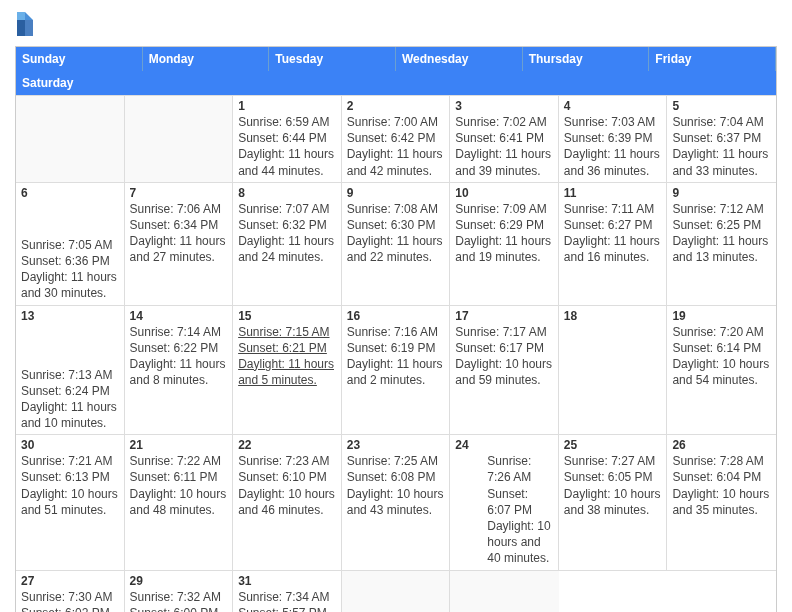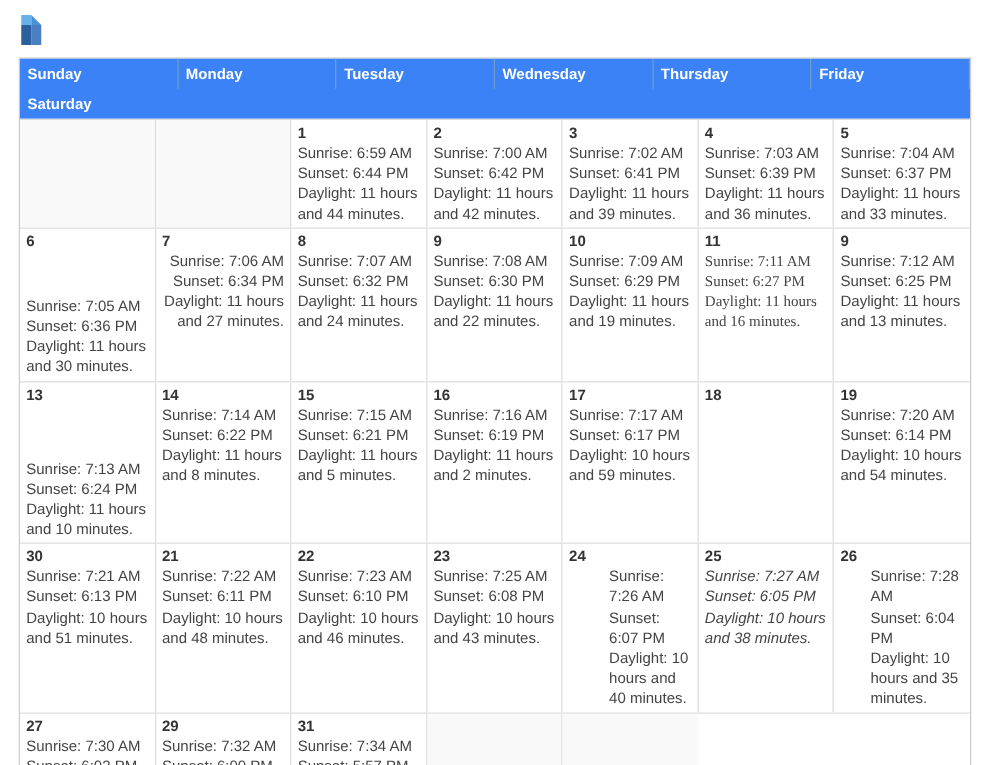--- a/index.html
+++ b/index.html
@@ -181,21 +181,21 @@
         </div>
         <div class="cal-row">
           <div class="cal-cell">
             <div class="cell-day">6</div>
             <div class="cell-info" style="white-space: pre-line; margin-top: 37px;">Sunrise: 7:05 AM
 Sunset: 6:36 PM
 Daylight: 11 hours and 30 minutes.</div>
           </div>
           <div class="cal-cell">
             <div class="cell-day">7</div>
-            <div class="cell-info" style="white-space: pre-line; text-align: right;">Sunrise: 7:06 AM
+            <div class="cell-info" style="white-space: pre-line;">Sunrise: 7:06 AM
 Sunset: 6:34 PM
 Daylight: 11 hours and 27 minutes.</div>
           </div>
           <div class="cal-cell">
             <div class="cell-day">8</div>
             <div class="cell-info" style="white-space: pre-line;">Sunrise: 7:07 AM
 Sunset: 6:32 PM
 Daylight: 11 hours and 24 minutes.</div>
           </div>
           <div class="cal-cell">
@@ -205,21 +205,21 @@
 Daylight: 11 hours and 22 minutes.</div>
           </div>
           <div class="cal-cell">
             <div class="cell-day">10</div>
             <div class="cell-info" style="white-space: pre-line;">Sunrise: 7:09 AM
 Sunset: 6:29 PM
 Daylight: 11 hours and 19 minutes.</div>
           </div>
           <div class="cal-cell">
             <div class="cell-day">11</div>
-            <div class="cell-info" style="white-space: pre-line; font-family: Liberation Serif, serif;">Sunrise: 7:11 AM
+            <div class="cell-info" style="white-space: pre-line;">Sunrise: 7:11 AM
 Sunset: 6:27 PM
 Daylight: 11 hours and 16 minutes.</div>
           </div>
           <div class="cal-cell">
             <div class="cell-day">9</div>
             <div class="cell-info" style="white-space: pre-line;">Sunrise: 7:12 AM
 Sunset: 6:25 PM
 Daylight: 11 hours and 13 minutes.</div>
           </div>
         </div>
@@ -231,21 +231,21 @@
 Daylight: 11 hours and 10 minutes.</div>
           </div>
           <div class="cal-cell">
             <div class="cell-day">14</div>
             <div class="cell-info" style="white-space: pre-line;">Sunrise: 7:14 AM
 Sunset: 6:22 PM
 Daylight: 11 hours and 8 minutes.</div>
           </div>
           <div class="cal-cell">
             <div class="cell-day">15</div>
-            <div class="cell-info" style="white-space: pre-line;">Sunrise: 7:15 AM
+            <div class="cell-info" style="white-space: pre-line; text-decoration: underline;">Sunrise: 7:15 AM
 Sunset: 6:21 PM
 Daylight: 11 hours and 5 minutes.</div>
           </div>
           <div class="cal-cell">
             <div class="cell-day">16</div>
             <div class="cell-info" style="white-space: pre-line;">Sunrise: 7:16 AM
 Sunset: 6:19 PM
 Daylight: 11 hours and 2 minutes.</div>
           </div>
           <div class="cal-cell">
@@ -290,27 +290,27 @@
 Daylight: 10 hours and 43 minutes.</div>
           </div>
           <div class="cal-cell">
             <div class="cell-day">24</div>
             <div class="cell-info" style="white-space: pre-line; margin-left: 32px;">Sunrise: 7:26 AM
 Sunset: 6:07 PM
 Daylight: 10 hours and 40 minutes.</div>
           </div>
           <div class="cal-cell">
             <div class="cell-day">25</div>
-            <div class="cell-info" style="white-space: pre-line; font-style: italic;">Sunrise: 7:27 AM
+            <div class="cell-info" style="white-space: pre-line;">Sunrise: 7:27 AM
 Sunset: 6:05 PM
 Daylight: 10 hours and 38 minutes.</div>
           </div>
           <div class="cal-cell">
             <div class="cell-day">26</div>
-            <div class="cell-info" style="white-space: pre-line; margin-left: 24px;">Sunrise: 7:28 AM
+            <div class="cell-info" style="white-space: pre-line;">Sunrise: 7:28 AM
 Sunset: 6:04 PM
 Daylight: 10 hours and 35 minutes.</div>
           </div>
         </div>
         <div class="cal-row">
           <div class="cal-cell">
             <div class="cell-day">27</div>
             <div class="cell-info" style="white-space: pre-line;">Sunrise: 7:30 AM
 Sunset: 6:02 PM
 Daylight: 10 hours and 32 minutes.</div>

